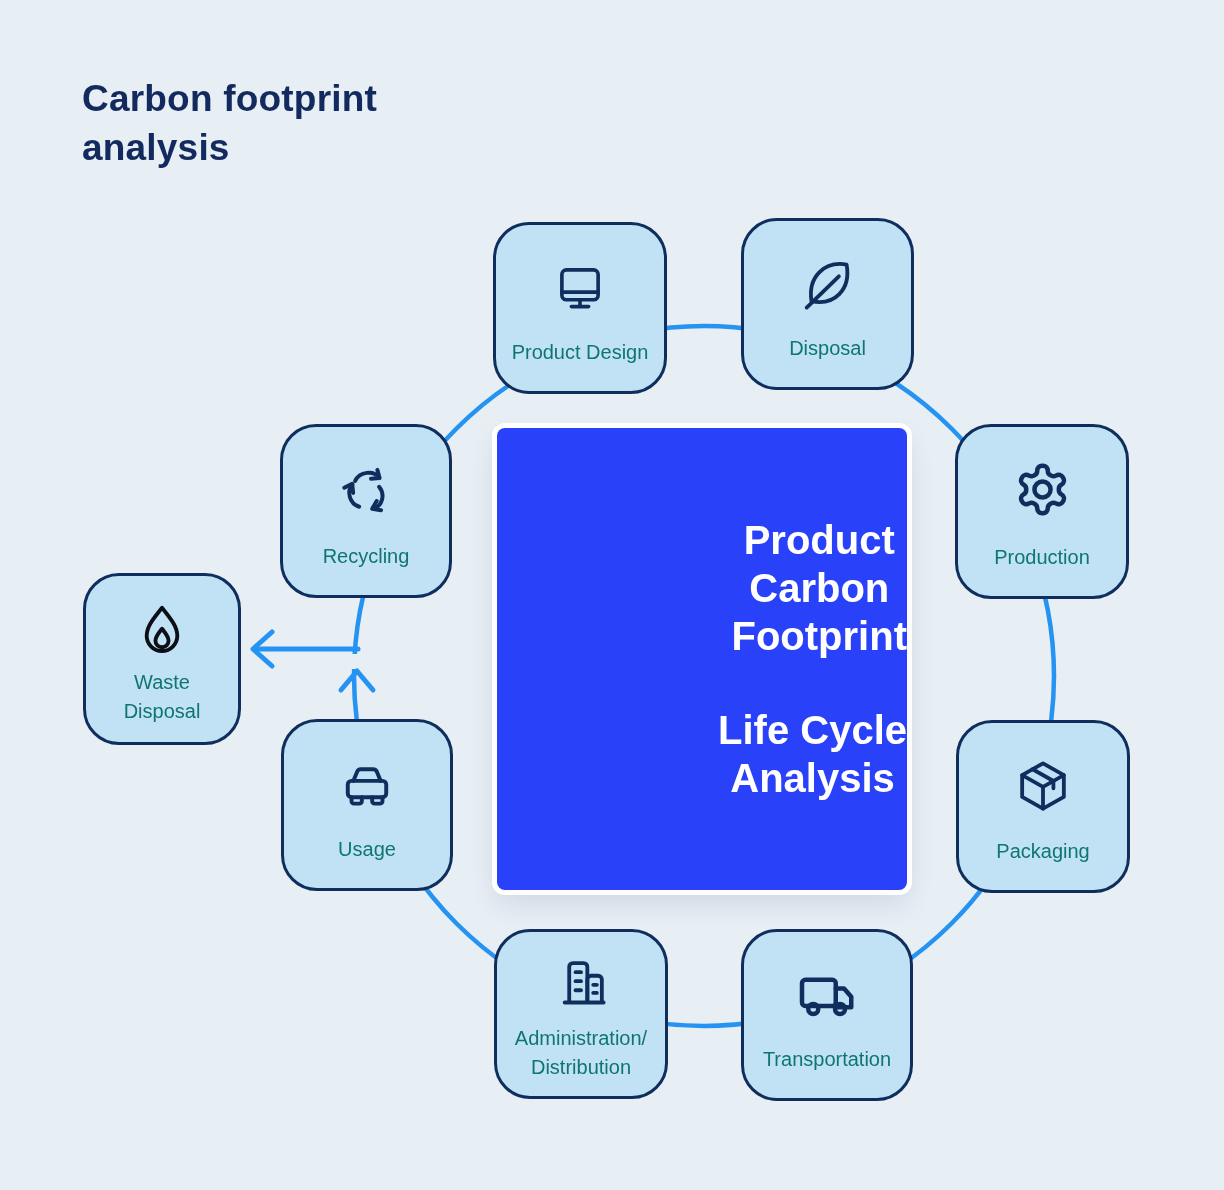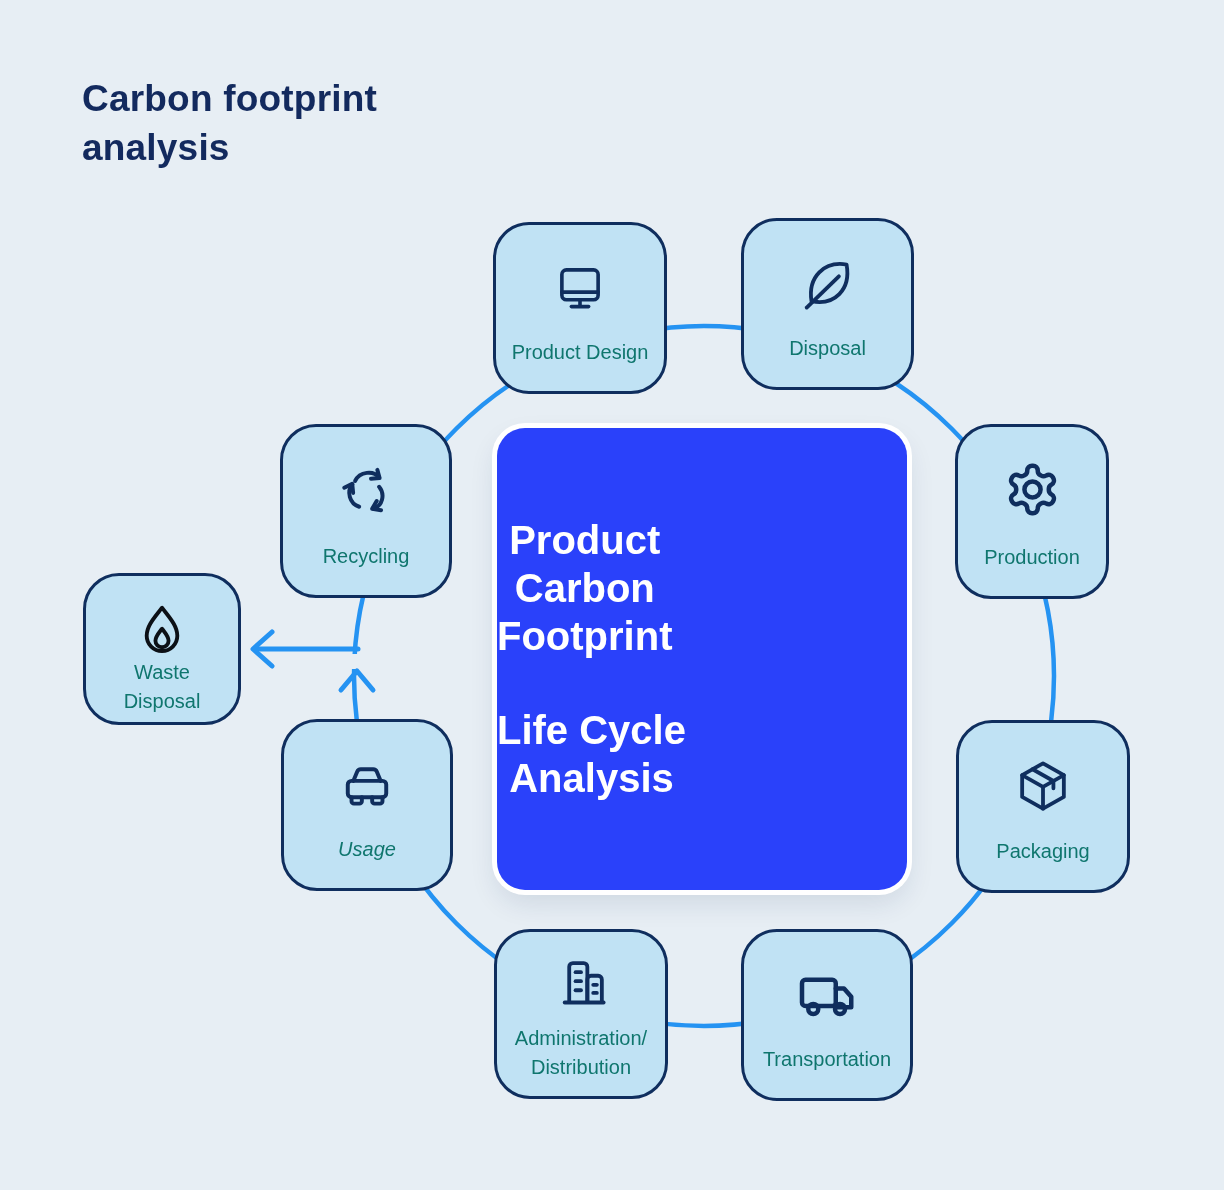--- a/index.html
+++ b/index.html
@@ -7,30 +7,30 @@
   .underlay{position:absolute;left:0;top:0;}
   .title{position:absolute;left:82px;top:74px;font-size:37px;font-weight:700;color:#132a5e;
          line-height:1.33;white-space:pre-line;letter-spacing:.2px;margin:0;}
   .node{position:absolute;background:#c0e2f4;border:3.5px solid #0f2e5e;border-radius:36px;
         box-sizing:border-box;display:flex;flex-direction:column;align-items:center;
         justify-content:space-between;padding:34px 6px 24px;}
   .node .icon{display:block;line-height:0;}
   .node .label{font-size:20px;color:#0f766e;text-align:center;line-height:1.45;white-space:pre-line;}
   #n-product-design{left:493px;top:222px;width:174px;height:172px;}
   #n-resources{left:741px;top:218px;width:173px;height:172px;}
-  #n-production{left:955px;top:424px;width:154px;height:175px;}
+  #n-production{left:955px;top:424px;width:174px;height:175px;}
   #n-packaging{left:956px;top:720px;width:174px;height:173px;}
   #n-transportation{left:741px;top:929px;width:172px;height:172px;}
   #n-administration{left:494px;top:929px;width:174px;height:170px;padding-top:22px;padding-bottom:14px;}
-  #n-usage{left:281px;top:719px;width:172px;height:172px;font-style:italic;}
-  #n-waste-disposal{left:83px;top:573px;width:158px;height:152px;padding-top:26px;padding-bottom:16px;}
+  #n-usage{left:281px;top:719px;width:172px;height:172px;}
+  #n-waste-disposal{left:83px;top:573px;width:158px;height:172px;padding-top:26px;padding-bottom:16px;}
   #n-recycling{left:280px;top:424px;width:172px;height:174px;}
   .center-card{position:absolute;left:497px;top:428px;width:410px;height:462px;background:#2a41fa;
-        border-radius:28px;box-shadow:0 0 0 5px #ffffff,0 12px 28px rgba(13,38,89,.12);
-        display:flex;flex-direction:column;align-items:flex-start;justify-content:center;gap:46px;}
+        border-radius:8px;box-shadow:0 0 0 5px #ffffff,0 12px 28px rgba(13,38,89,.12);
+        display:flex;flex-direction:column;align-items:flex-end;justify-content:center;gap:46px;}
   .center-card .line{font-size:40px;font-weight:700;color:#ffffff;line-height:1.2;text-align:center;
         white-space:pre-line;margin:0;}
 </style>
 </head>
 <body>
 
 <div class="canvas">
 
   <svg class="underlay" width="1224" height="1190" viewBox="0 0 1224 1190">
     <circle cx="704" cy="676" r="350" fill="none" stroke="#2593f2" stroke-width="4.5"></circle>

